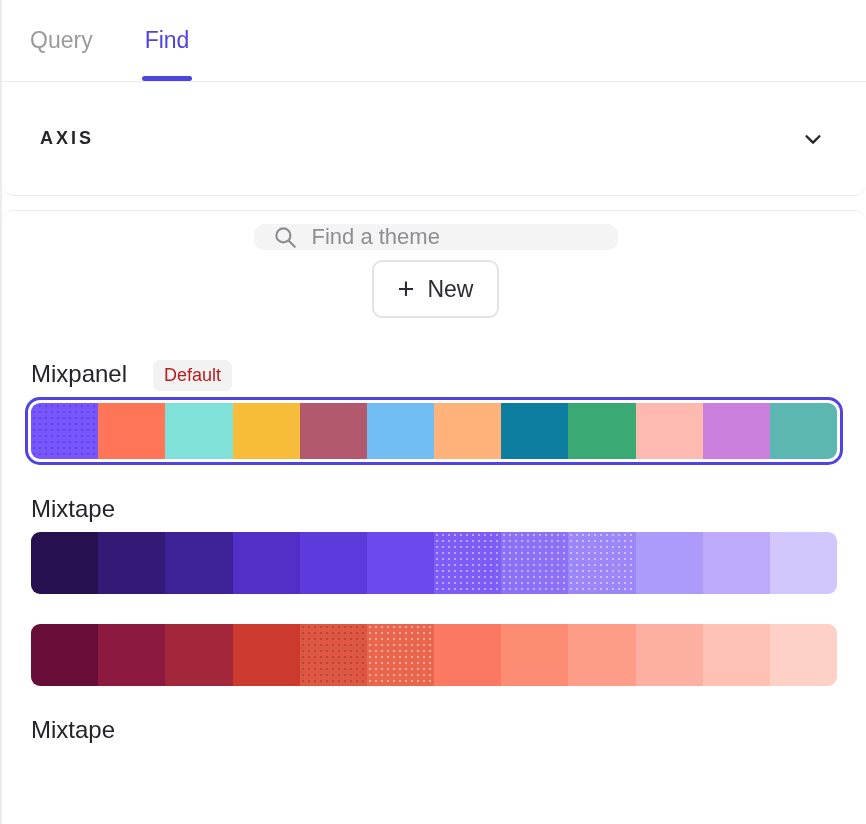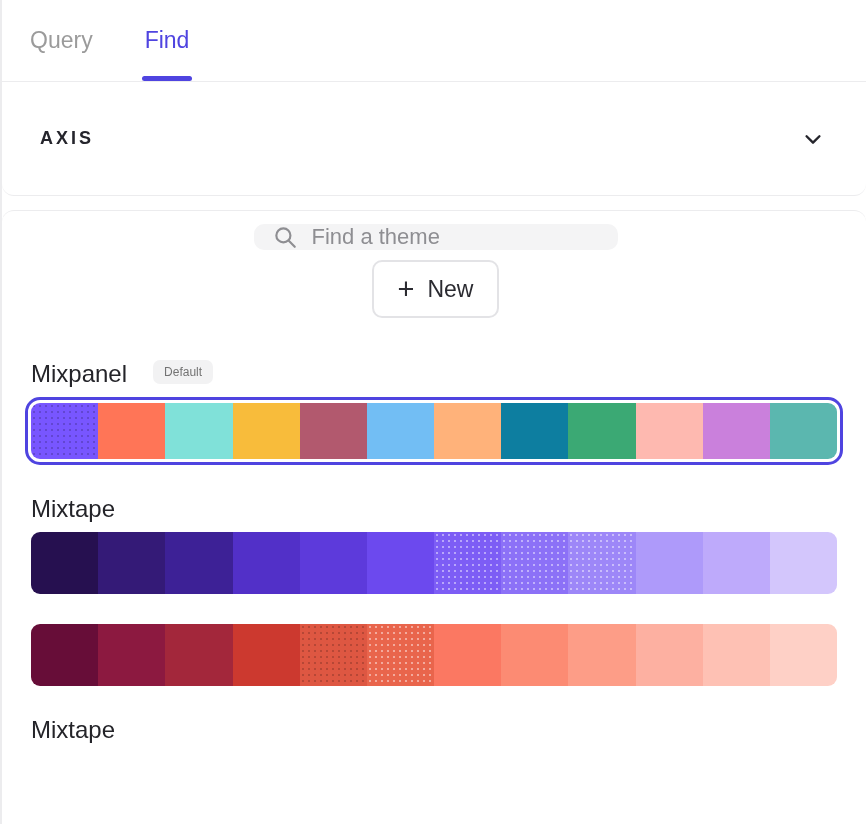--- a/index.html
+++ b/index.html
@@ -112,22 +112,22 @@
   
   .theme-list{margin-top:42px;padding:0 29px;}
   .theme{margin-bottom:30px;}
   .theme-label-row{
     display:flex;align-items:flex-start;gap:26px;
     height:30px;margin-bottom:7px;
   }
   .theme-name{font-size:24px;font-weight:500;color:#242429;}
   .theme-badge{
     background:var(--badge-bg);
-    color:#737373;
-    font-size:12px;
+    color:#b91c1c;
+    font-size:18px;
     padding:5px 11px;
     border-radius:7px;
   }
   .swatch-wrap{cursor:pointer;}
   .swatch-wrap .swatch-row{
     display:flex;
     height:62px;
     border-radius:9px;
     overflow:hidden;
   }

